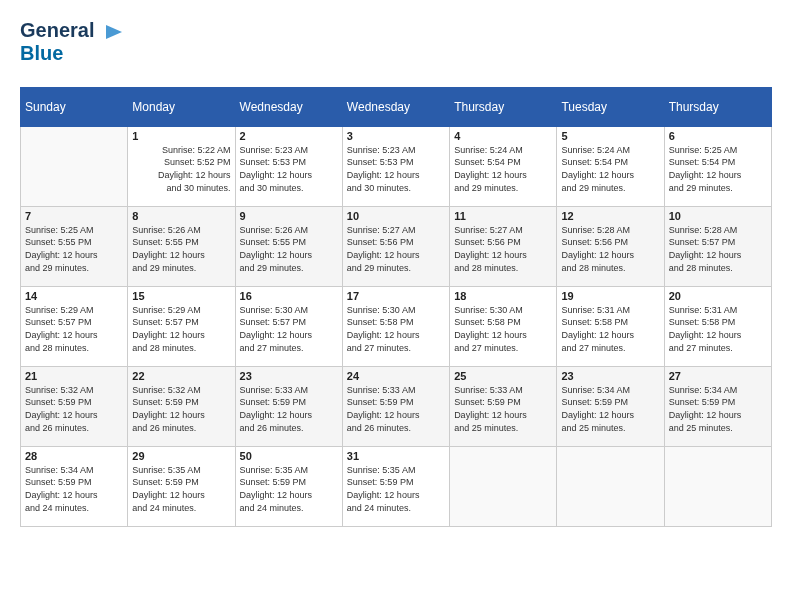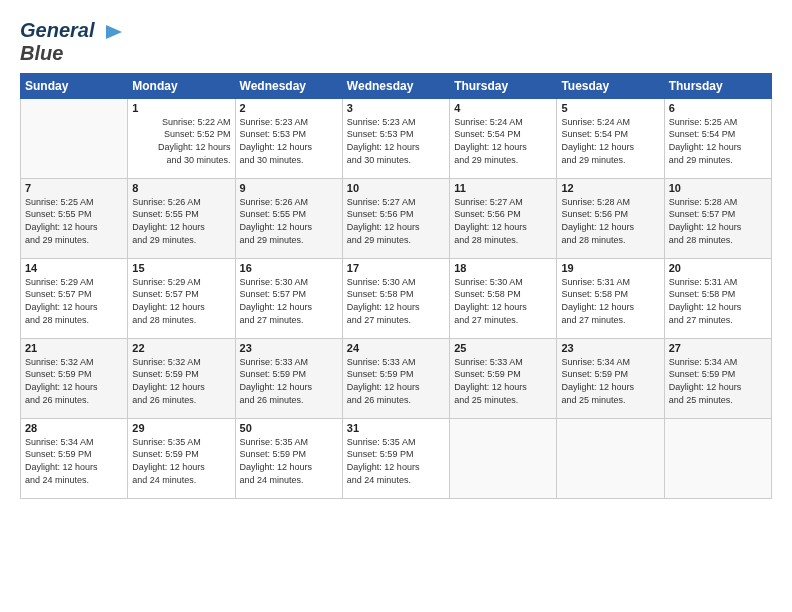--- a/index.html
+++ b/index.html
@@ -12,22 +12,21 @@
     }
     .page {
       width: 792px;
       height: 612px;
       padding: 20px 20px 10px 20px;
     }
     .header {
       display: flex;
       justify-content: space-between;
       align-items: flex-end;
-      margin-bottom: 10px;
-      font-style: italic;
+      margin-bottom: 24px;
     }
     .logo {
       display: flex;
       align-items: center;
     }
     .title-block {
       text-align: right;
     }
     .month-title {
       font-size: 32px;
@@ -40,22 +39,22 @@
     }
     table {
       width: 100%;
       border-collapse: collapse;
       table-layout: fixed;
     }
     th {
       background-color: #2a5caa;
       color: #fff;
       font-size: 12px;
-      font-weight: bold;
-      padding: 5px 4px;
+      font-weight: normal;
+      padding: 12px 4px;
       text-align: left;
       border: 1px solid #2a5caa;
     }
     td {
       vertical-align: top;
       padding: 3px 4px;
       border: 1px solid #ccc;
       font-size: 9.5px;
       color: #222;
       background: #fff;
@@ -87,21 +86,21 @@
 
 <div class="page">
   <div class="header">
     <div class="logo">
     <div style="display:flex;flex-direction:column;align-items:flex-start;">
       <div style="font-size:20px;font-weight:bold;color:#1a3a5c;line-height:1;">General
         <svg style="display:inline-block;vertical-align:middle;margin-left:2px;" width="22" height="22" viewBox="0 0 22 22">
           <polygon points="4,4 20,11 4,18" fill="#4a9ad4"></polygon>
         </svg>
       </div>
-      <div style="font-size:20px;font-weight:bold;color:#404040;line-height:1;">Blue</div>
+      <div style="font-size:20px;font-weight:bold;color:#0369a1;line-height:1;">Blue</div>
     </div>
   </div>
     <div class="title-block">
       <div class="month-title"></div>
       <div class="location"></div>
     </div>
   </div>
 
   <table>
     <thead>

